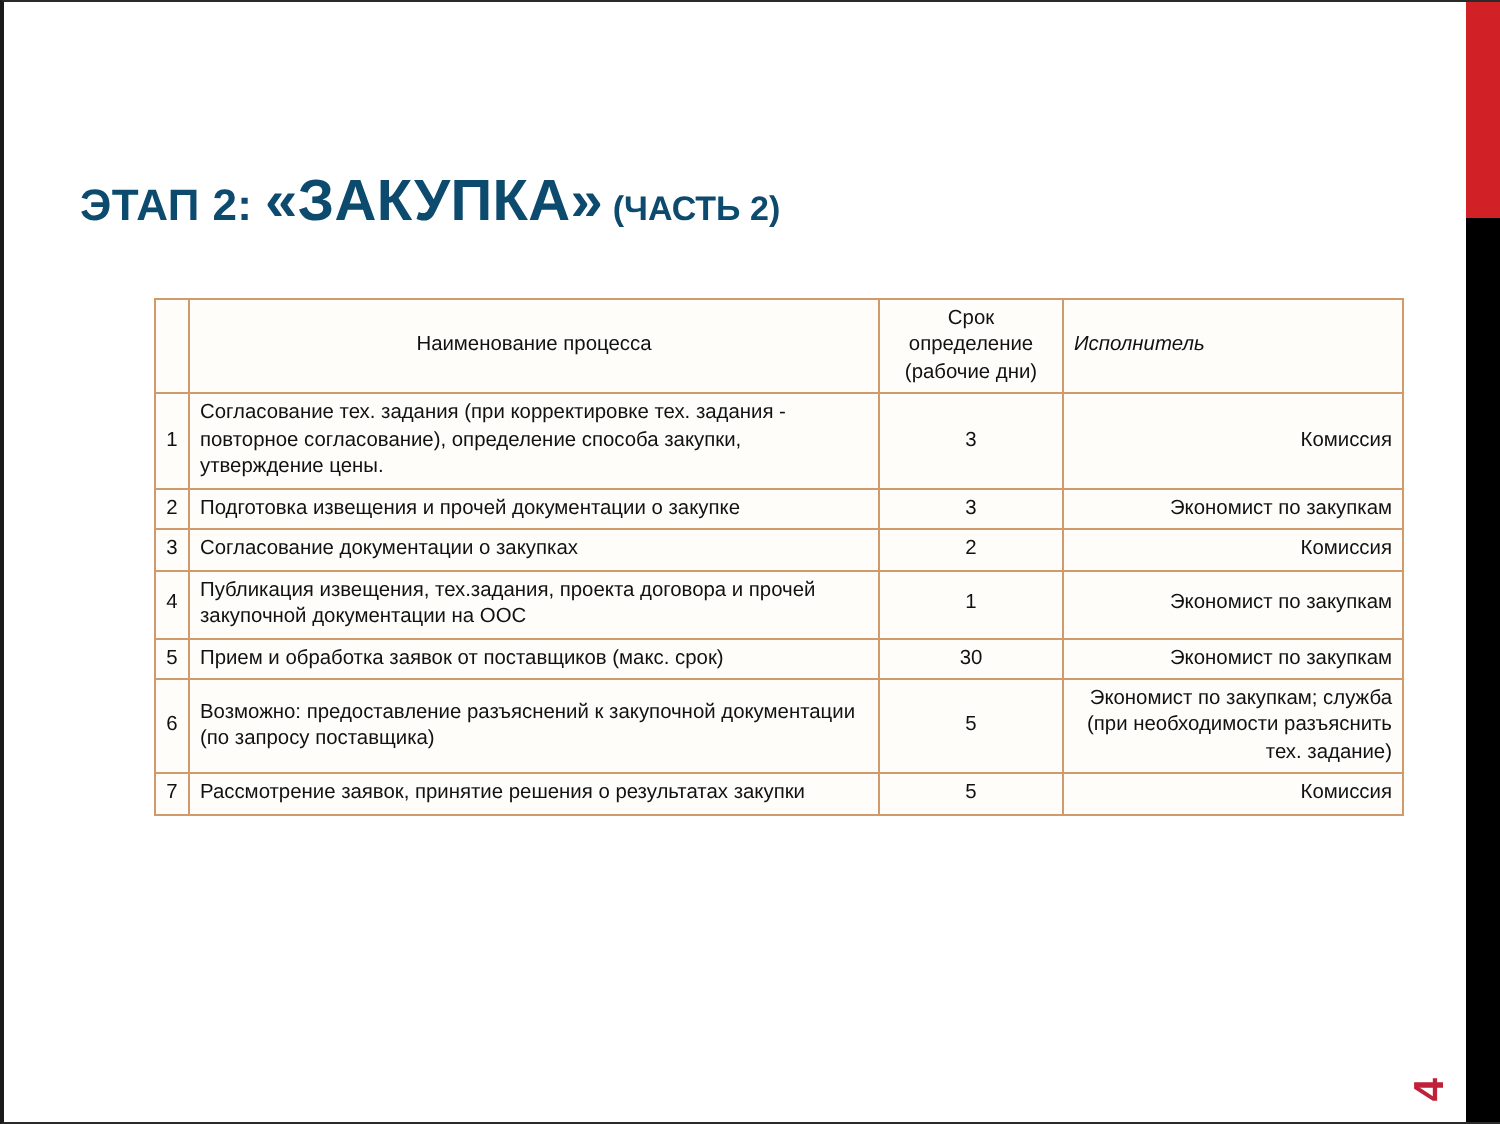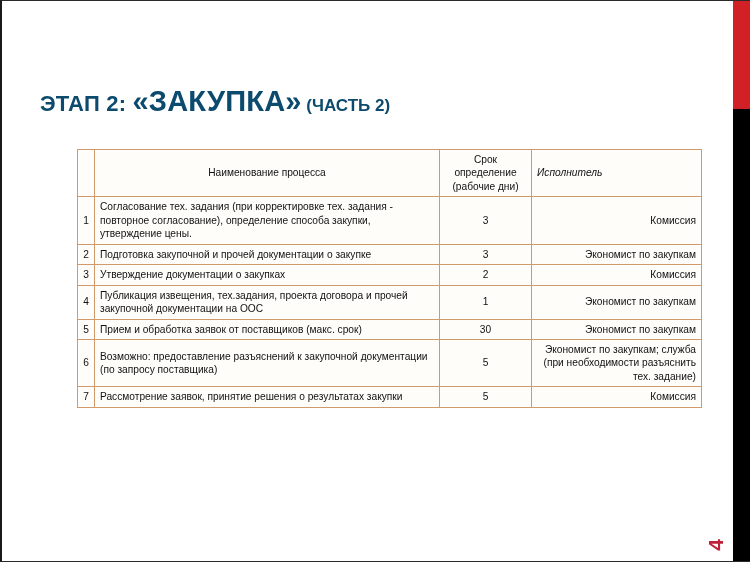--- a/index.html
+++ b/index.html
@@ -158,28 +158,28 @@
 
         <tr>
           <td class="col-idx">1</td>
           <td class="col-name">Согласование тех. задания (при корректировке тех. задания - повторное согласование), определение способа закупки, утверждение цены.</td>
           <td class="col-days">3</td>
           <td class="col-exec">Комиссия</td>
         </tr>
 
         <tr>
           <td class="col-idx">2</td>
-          <td class="col-name">Подготовка закупочной и прочей документации о закупке</td>
+          <td class="col-name">Подготовка извещения и прочей документации о закупке</td>
           <td class="col-days">3</td>
           <td class="col-exec">Экономист по закупкам</td>
         </tr>
 
         <tr>
           <td class="col-idx">3</td>
-          <td class="col-name">Утверждение документации о закупках</td>
+          <td class="col-name">Согласование документации о закупках</td>
           <td class="col-days">2</td>
           <td class="col-exec">Комиссия</td>
         </tr>
 
         <tr>
           <td class="col-idx">4</td>
           <td class="col-name">Публикация извещения, тех.задания, проекта договора и прочей закупочной документации на ООС</td>
           <td class="col-days">1</td>
           <td class="col-exec">Экономист по закупкам</td>
         </tr>

